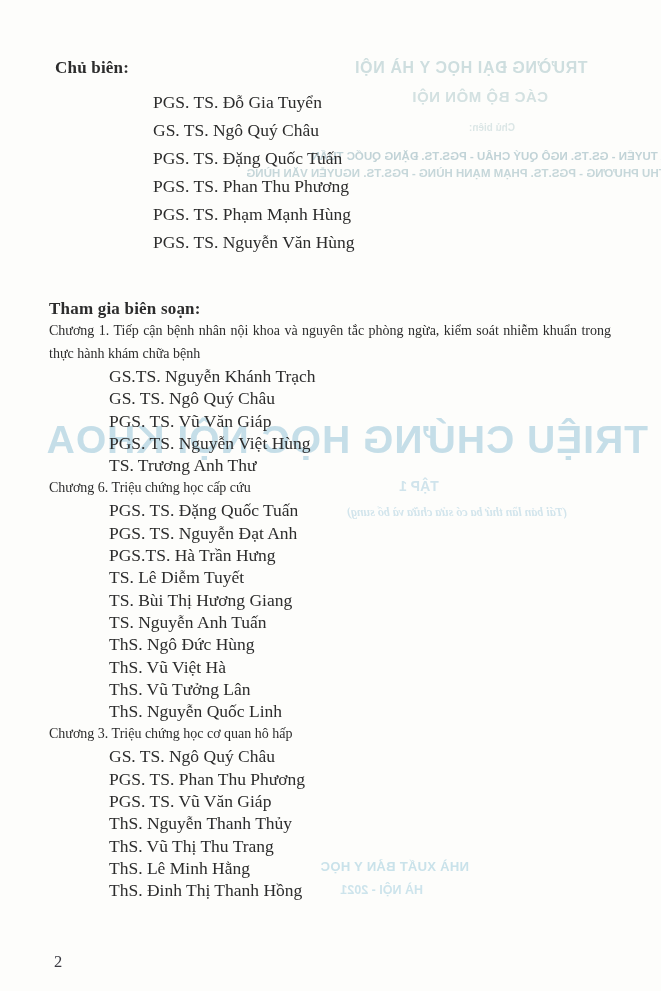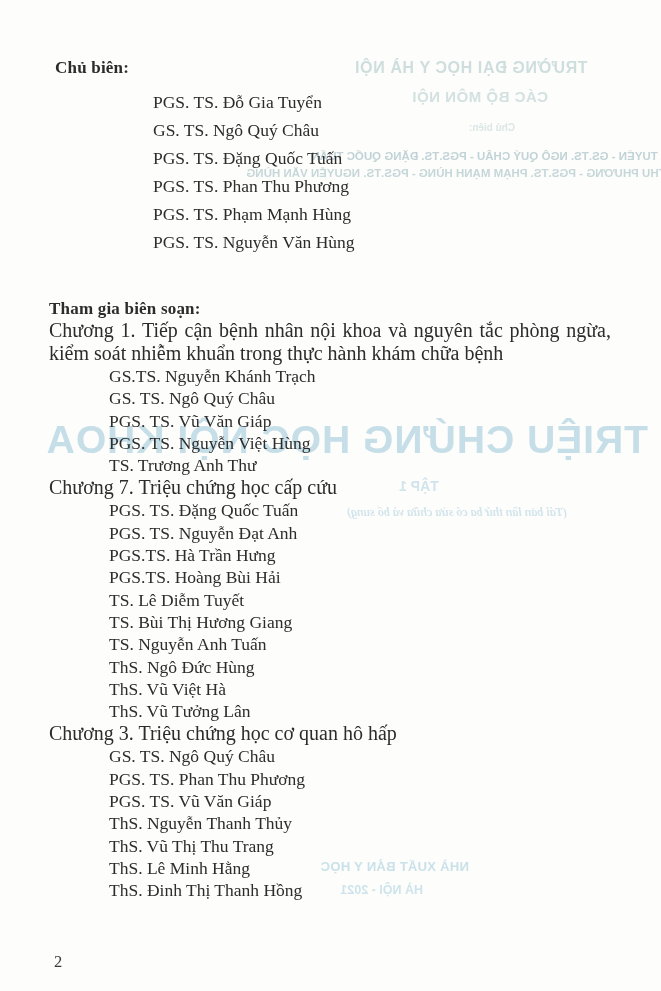--- a/index.html
+++ b/index.html
@@ -38,21 +38,21 @@
     margin: 10px 0 17px 153px;
     line-height: 28px;
   }
   .name-list.sm {
     margin-left: 109px;
     line-height: 22.3px;
   }
   .chapter-title {
     margin-left: 49px;
     width: 562px;
-    font-size: 20px;
+    font-size: 14px;
     line-height: 23px;
     text-align: justify;
   }
   .page-number {
     position: absolute;
     left: 54px;
     top: 952px;
     font-size: 16.5px;
     color: #3a3a42;
     z-index: 2;
@@ -110,32 +110,32 @@
 
   <div class="chapter-title">Chương 1. Tiếp cận bệnh nhân nội khoa và nguyên tắc phòng ngừa, kiểm soát nhiễm khuẩn trong thực hành khám chữa bệnh</div>
   <div class="name-list sm">
     <div>GS.TS. Nguyễn Khánh Trạch</div>
     <div>GS. TS. Ngô Quý Châu</div>
     <div>PGS. TS. Vũ Văn Giáp</div>
     <div>PGS. TS. Nguyễn Việt Hùng</div>
     <div>TS. Trương Anh Thư</div>
   </div>
 
-  <div class="chapter-title">Chương 7. Triệu chứng học cấp cứu</div>
+  <div class="chapter-title">Chương 6. Triệu chứng học cấp cứu</div>
   <div class="name-list sm">
     <div>PGS. TS. Đặng Quốc Tuấn</div>
     <div>PGS. TS. Nguyễn Đạt Anh</div>
     <div>PGS.TS. Hà Trần Hưng</div>
-    <div>PGS.TS. Hoàng Bùi Hải</div>
     <div>TS. Lê Diễm Tuyết</div>
     <div>TS. Bùi Thị Hương Giang</div>
     <div>TS. Nguyễn Anh Tuấn</div>
     <div>ThS. Ngô Đức Hùng</div>
     <div>ThS. Vũ Việt Hà</div>
     <div>ThS. Vũ Tưởng Lân</div>
+    <div>ThS. Nguyễn Quốc Linh</div>
   </div>
 
   <div class="chapter-title">Chương 3. Triệu chứng học cơ quan hô hấp</div>
   <div class="name-list sm">
     <div>GS. TS. Ngô Quý Châu</div>
     <div>PGS. TS. Phan Thu Phương</div>
     <div>PGS. TS. Vũ Văn Giáp</div>
     <div>ThS. Nguyễn Thanh Thủy</div>
     <div>ThS. Vũ Thị Thu Trang</div>
     <div>ThS. Lê Minh Hằng</div>

